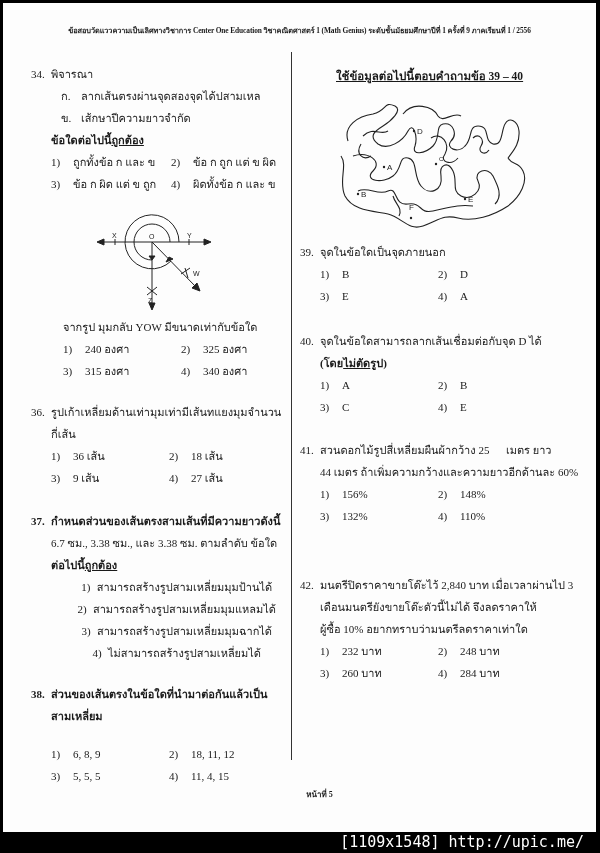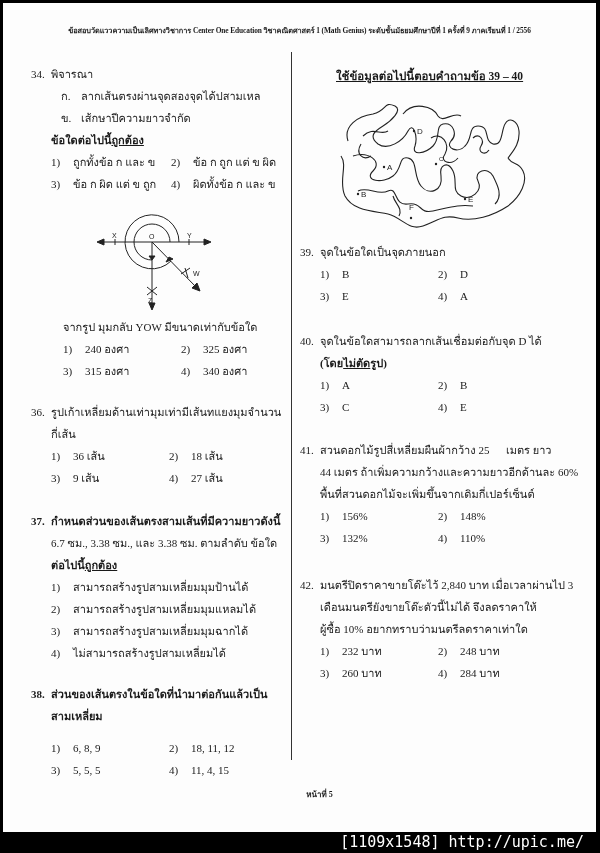--- a/index.html
+++ b/index.html
@@ -116,32 +116,32 @@
       <div class="opt"><span class="on">2)</span><span>18 เส้น</span></div>
       <div class="opt"><span class="on">3)</span><span>9 เส้น</span></div>
       <div class="opt"><span class="on">4)</span><span>27 เส้น</span></div>
     </div>
   </div>
 
   <div class="q" style="left:28px; top:507px; width:265px;">
     <div class="line b"><span class="num">37.</span><span>กำหนดส่วนของเส้นตรงสามเส้นที่มีความยาวดังนี้</span></div>
     <div class="line indent">6.7 ซม., 3.38 ซม., และ 3.38 ซม. ตามลำดับ ข้อใด</div>
     <div class="line indent b"><span>ต่อไปนี้</span><span class="u">ถูกต้อง</span></div>
-    <div style="padding-left:20px;">
+    <div style="padding-left:20px;text-align:center;">
       <div class="opt"><span class="on">1)</span><span>สามารถสร้างรูปสามเหลี่ยมมุมป้านได้</span></div>
       <div class="opt"><span class="on">2)</span><span>สามารถสร้างรูปสามเหลี่ยมมุมแหลมได้</span></div>
       <div class="opt"><span class="on">3)</span><span>สามารถสร้างรูปสามเหลี่ยมมุมฉากได้</span></div>
       <div class="opt"><span class="on">4)</span><span>ไม่สามารถสร้างรูปสามเหลี่ยมได้</span></div>
     </div>
   </div>
 
   <div class="q" style="left:28px; top:680px; width:265px;">
     <div class="line b"><span class="num">38.</span><span>ส่วนของเส้นตรงในข้อใดที่นำมาต่อกันแล้วเป็น</span></div>
     <div class="line indent b">สามเหลี่ยม</div>
-    <div class="opts" style="margin-top:10px;">
+    <div class="opts" style="margin-top:16px;">
       <div class="opt"><span class="on">1)</span><span>6, 8, 9</span></div>
       <div class="opt"><span class="on">2)</span><span>18, 11, 12</span></div>
       <div class="opt"><span class="on">3)</span><span>5, 5, 5</span></div>
       <div class="opt"><span class="on">4)</span><span>11, 4, 15</span></div>
     </div>
   </div>
 
   <div class="section-title" style="left:297px; top:64px;margin-left:36px;">ใช้ข้อมูลต่อไปนี้ตอบคำถามข้อ 39 – 40</div>
 
   <svg style="position:absolute; left:330px; top:93px;" width="205" height="137" viewBox="0 0 205 137">
@@ -190,21 +190,20 @@
       <div class="opt"><span class="on">1)</span><span>A</span></div>
       <div class="opt"><span class="on">2)</span><span>B</span></div>
       <div class="opt"><span class="on">3)</span><span>C</span></div>
       <div class="opt"><span class="on">4)</span><span>E</span></div>
     </div>
   </div>
 
   <div class="q" style="left:297px; top:436px; width:292px;">
     <div class="line"><span class="num">41.</span><span style="white-space:pre;">สวนดอกไม้รูปสี่เหลี่ยมผืนผ้ากว้าง 25      เมตร ยาว</span></div>
     <div class="line indent">44 เมตร ถ้าเพิ่มความกว้างและความยาวอีกด้านละ 60%</div>
-    <div class="line indent">พื้นที่สวนดอกไม้จะเพิ่มขึ้นจากเดิมกี่เปอร์เซ็นต์</div>
     <div class="opts">
       <div class="opt"><span class="on">1)</span><span>156%</span></div>
       <div class="opt"><span class="on">2)</span><span>148%</span></div>
       <div class="opt"><span class="on">3)</span><span>132%</span></div>
       <div class="opt"><span class="on">4)</span><span>110%</span></div>
     </div>
   </div>
 
   <div class="q" style="left:297px; top:571px; width:292px;">
     <div class="line"><span class="num">42.</span><span>มนตรีปิดราคาขายโต๊ะไว้ 2,840 บาท เมื่อเวลาผ่านไป 3</span></div>

